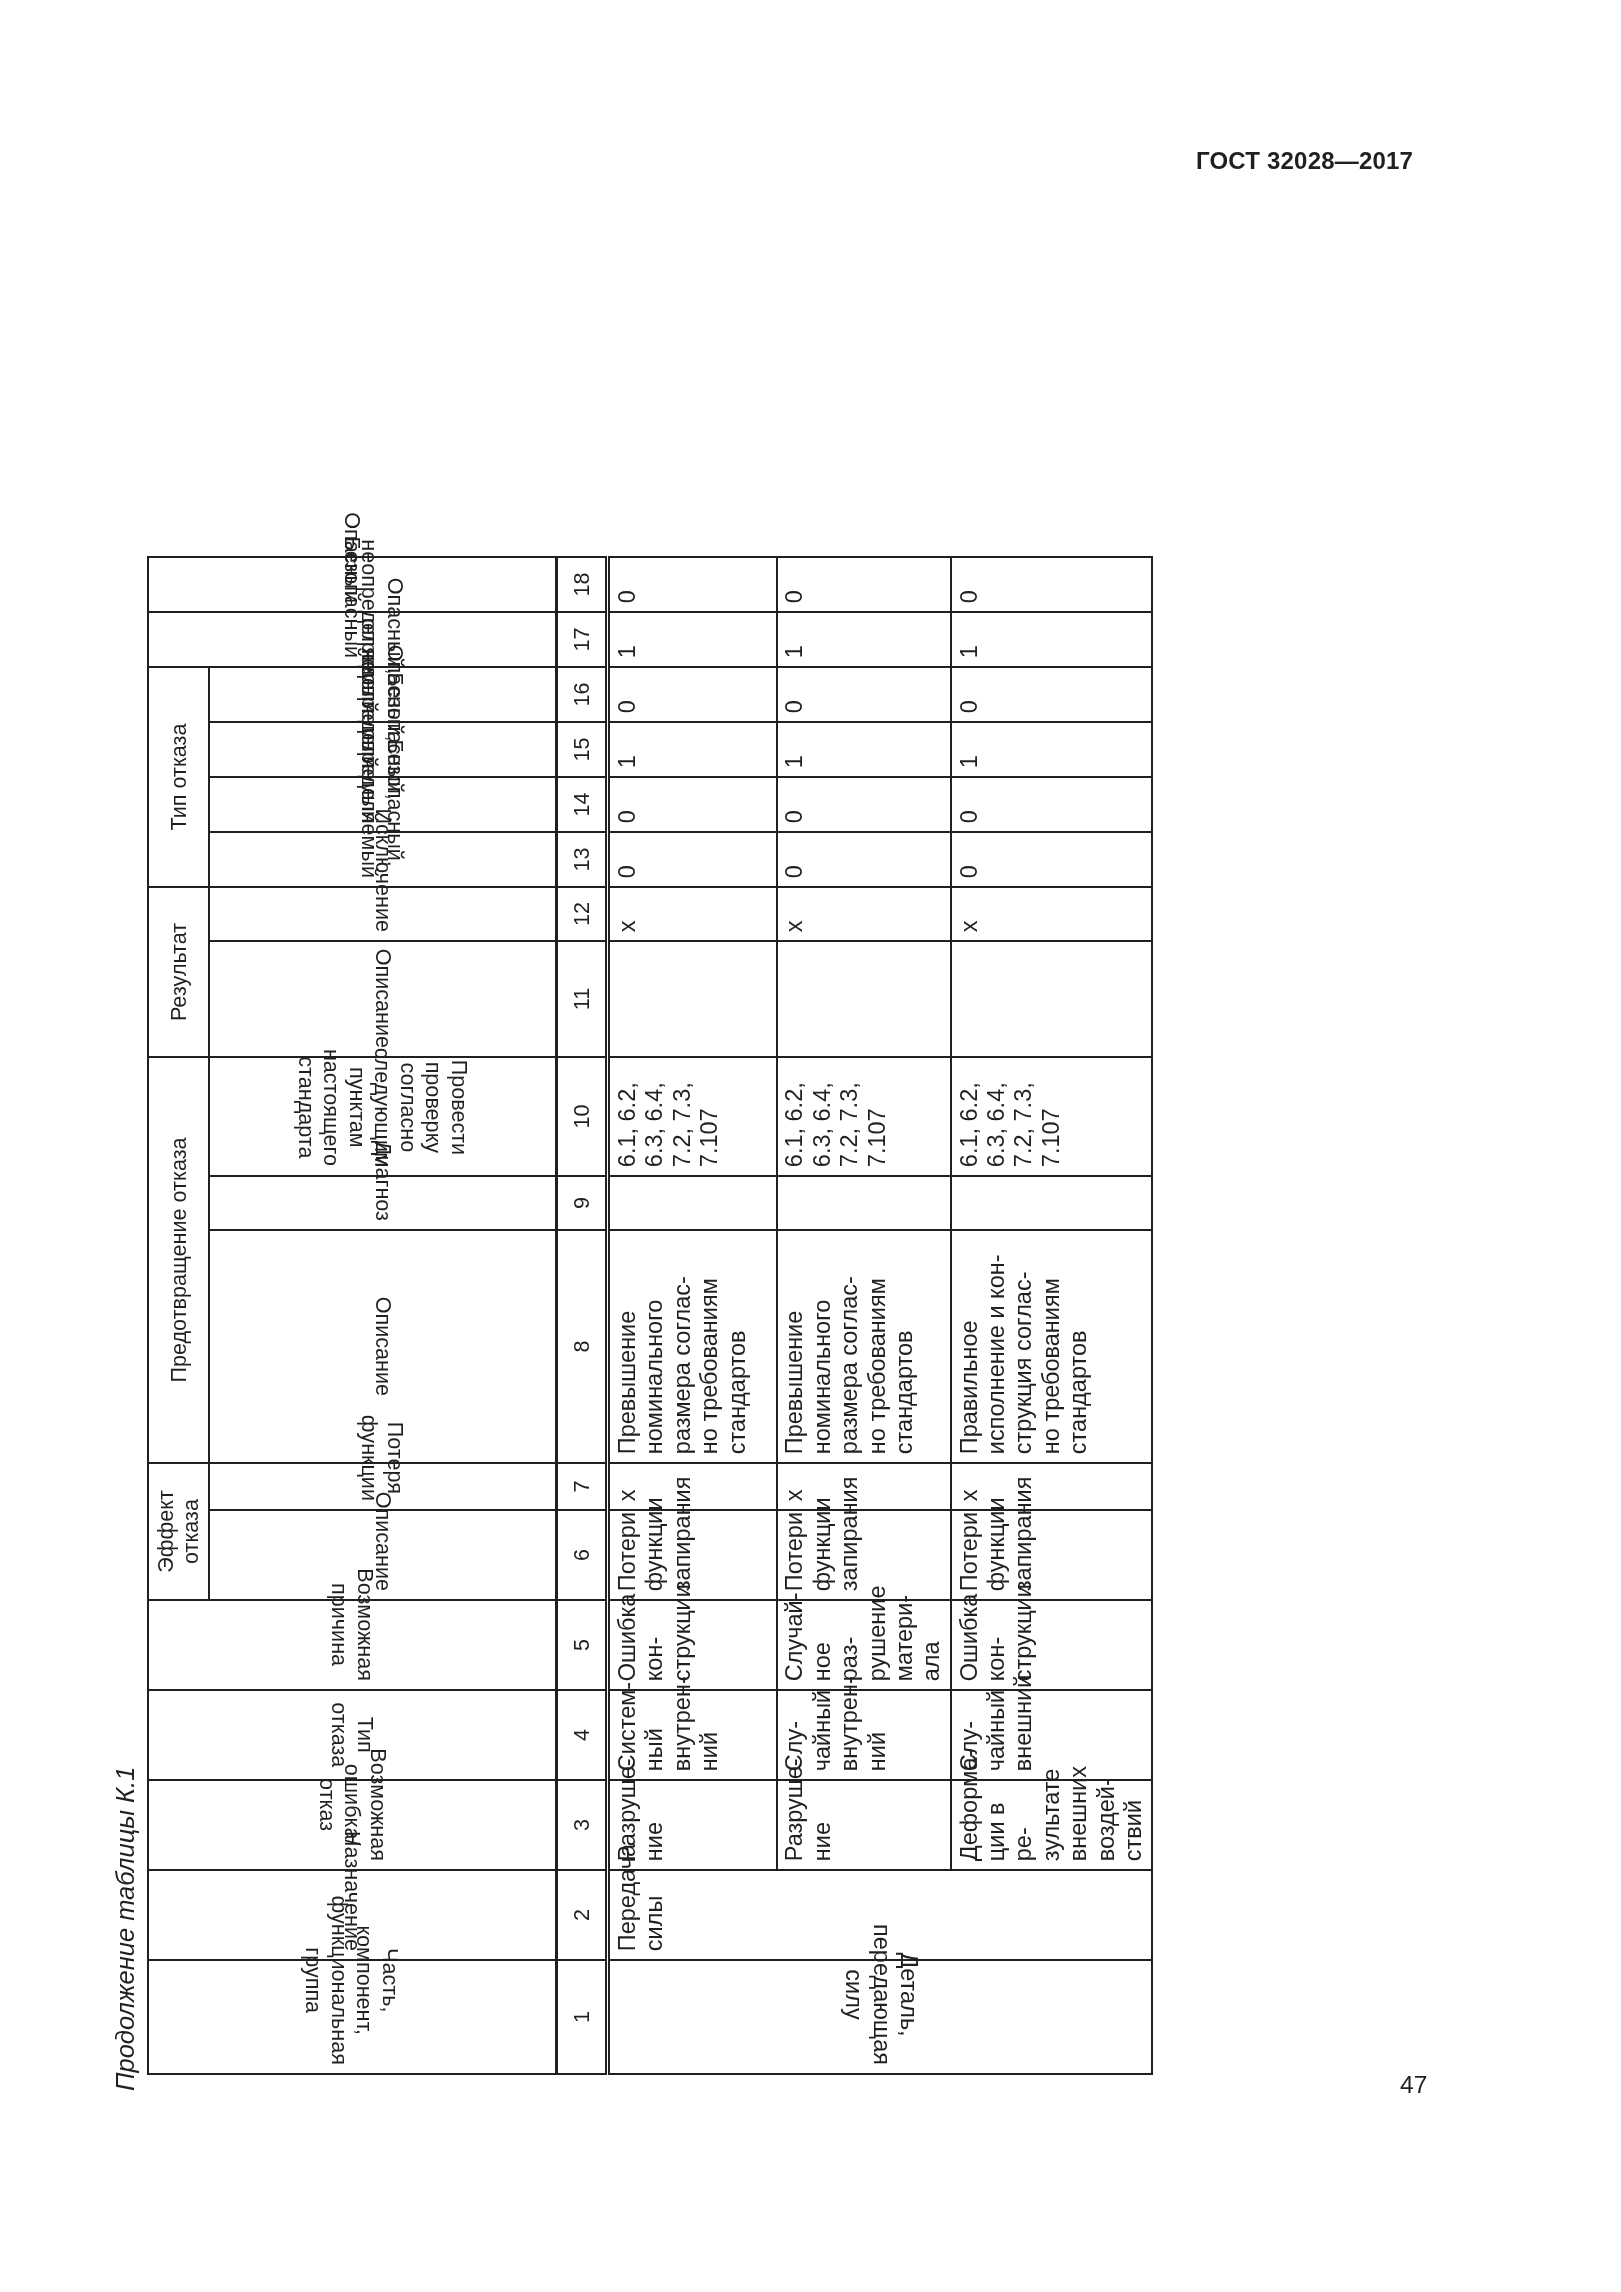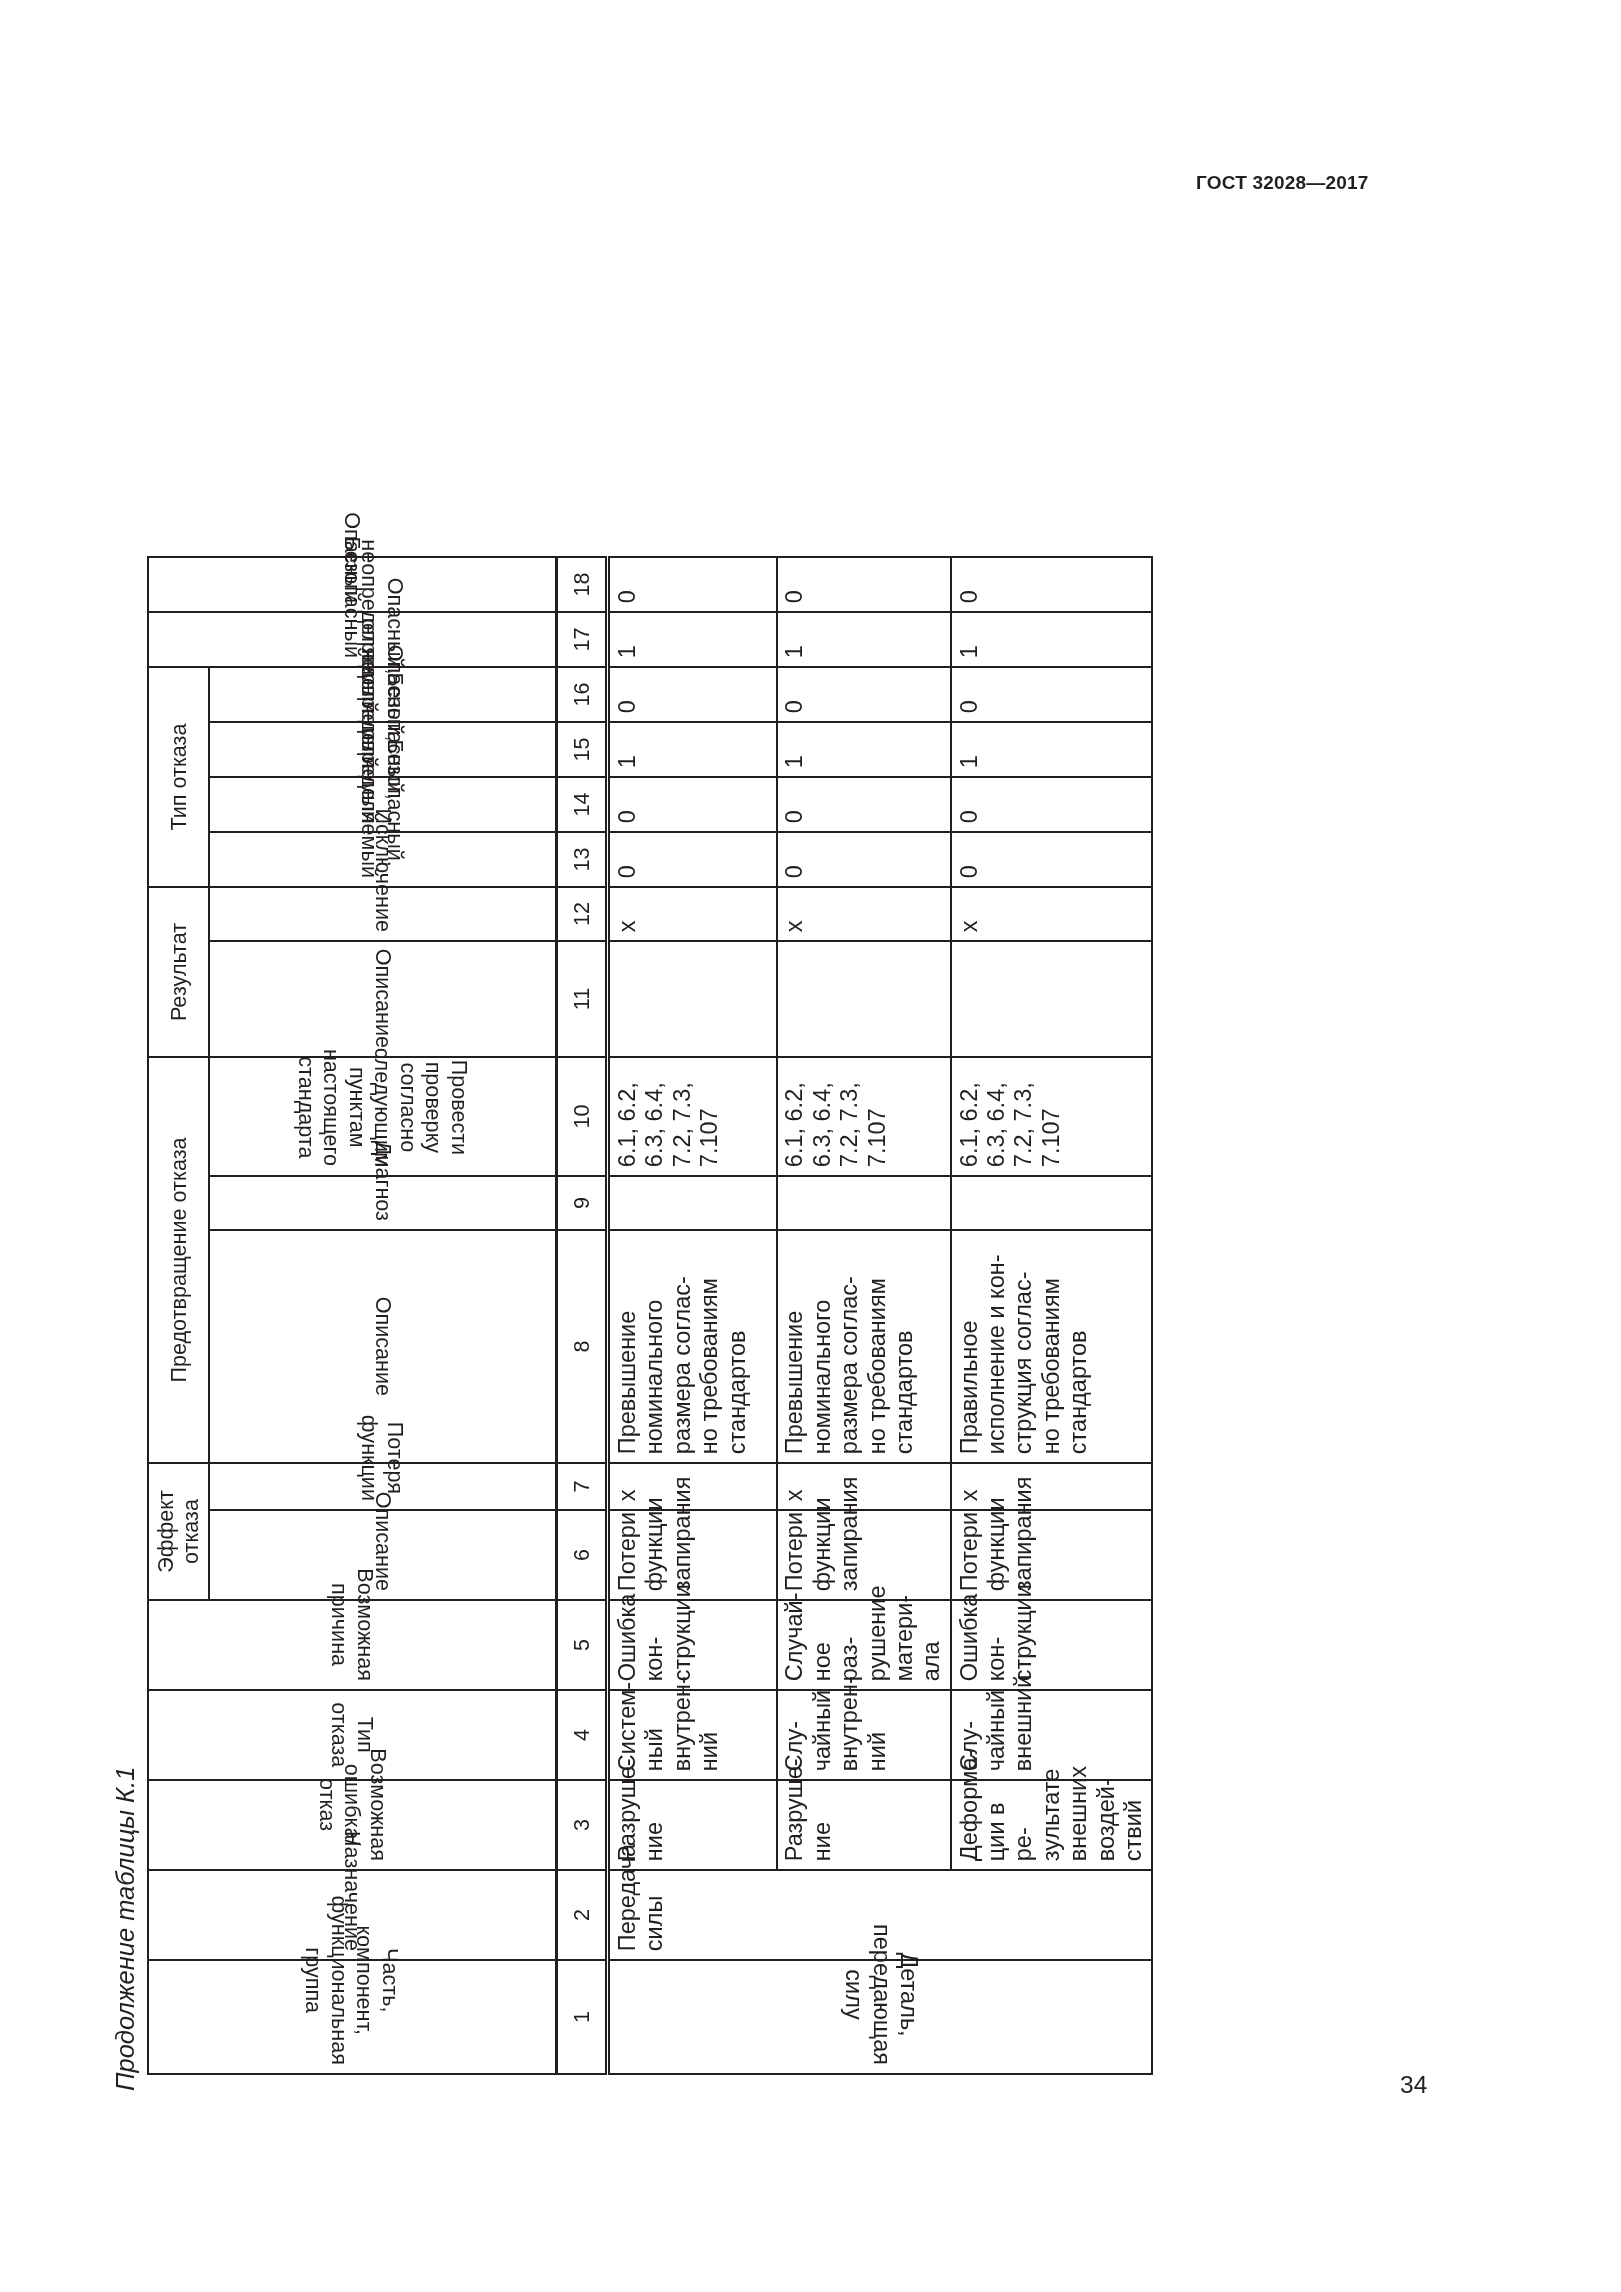--- a/index.html
+++ b/index.html
@@ -1,20 +1,20 @@
 <!DOCTYPE html>
 <html><head>
 <meta charset="utf-8">
 <style>
   html, body { margin: 0; padding: 0; background: #ffffff; }
   body { width: 1621px; height: 2293px; position: relative; overflow: hidden;
          font-family: "Liberation Sans", sans-serif; color: #231f20; }
 
   .doc-header { position: absolute; left: 1196px; top: 147px; font-weight: bold;
-                font-size: 19px; letter-spacing: 0.2px; margin-top: 25px; }
+                font-size: 24px; letter-spacing: 0.2px; }
   .page-number { position: absolute; left: 1400px; top: 2071px; font-size: 24.5px; }
 
   .caption { position: absolute; left: 106px; top: 2091px; width: 490px; height: 39px;
              transform-origin: 0 0; transform: rotate(-90deg);
              font-style: italic; font-size: 25.5px; white-space: nowrap; line-height: 39px; }
 
   
   .table-wrap { position: absolute; left: 147px; top: 2075px; width: 1227px; height: 977px;
                 transform-origin: 0 0; transform: rotate(-90deg); }
 
@@ -214,14 +214,14 @@
       <td>0</td>
       <td>1</td>
       <td>0</td>
       <td>1</td>
       <td>0</td>
     </tr>
   </tbody>
     </table>
 </div>
 
-<div class="page-number">34</div>
+<div class="page-number">47</div>
 
 
 </body></html>

